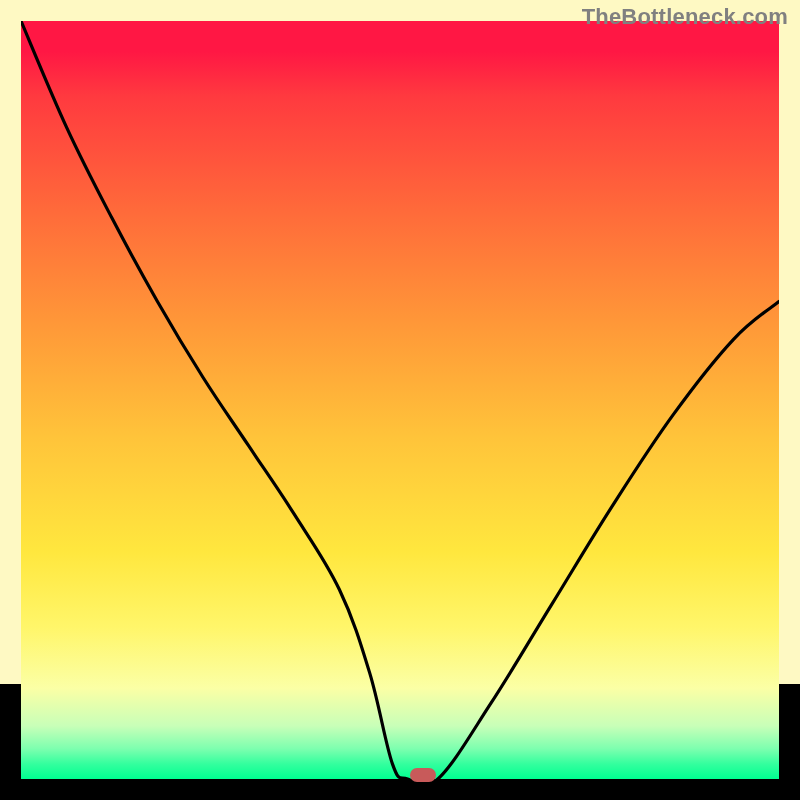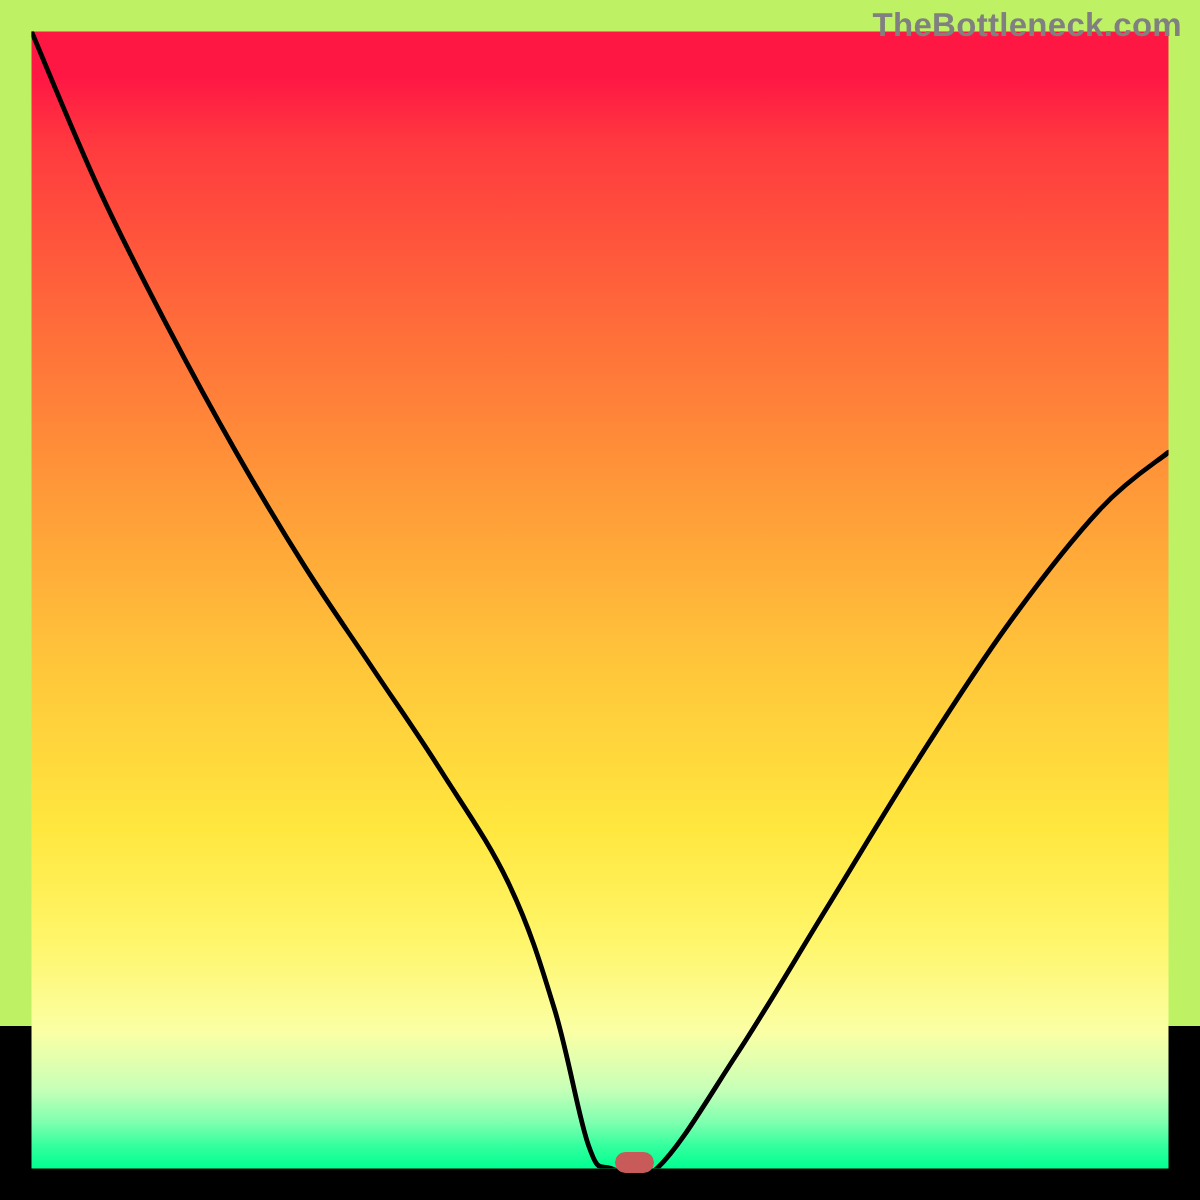--- a/index.html
+++ b/index.html
@@ -7,21 +7,21 @@
     padding: 0;
     width: 800px;
     height: 800px;
     background: #000;
     overflow: hidden;
   }
   .frame {
     position: relative;
     width: 800px;
     height: 684px;
-    background: #bef264;
+    background: #fef9c3;
   }
   .watermark {
     position: absolute;
     top: 4px;
     right: 12px;
     font-family: Arial, Helvetica, sans-serif;
     font-size: 22px;
     font-weight: 600;
     color: #808080;
     letter-spacing: 0.2px;

